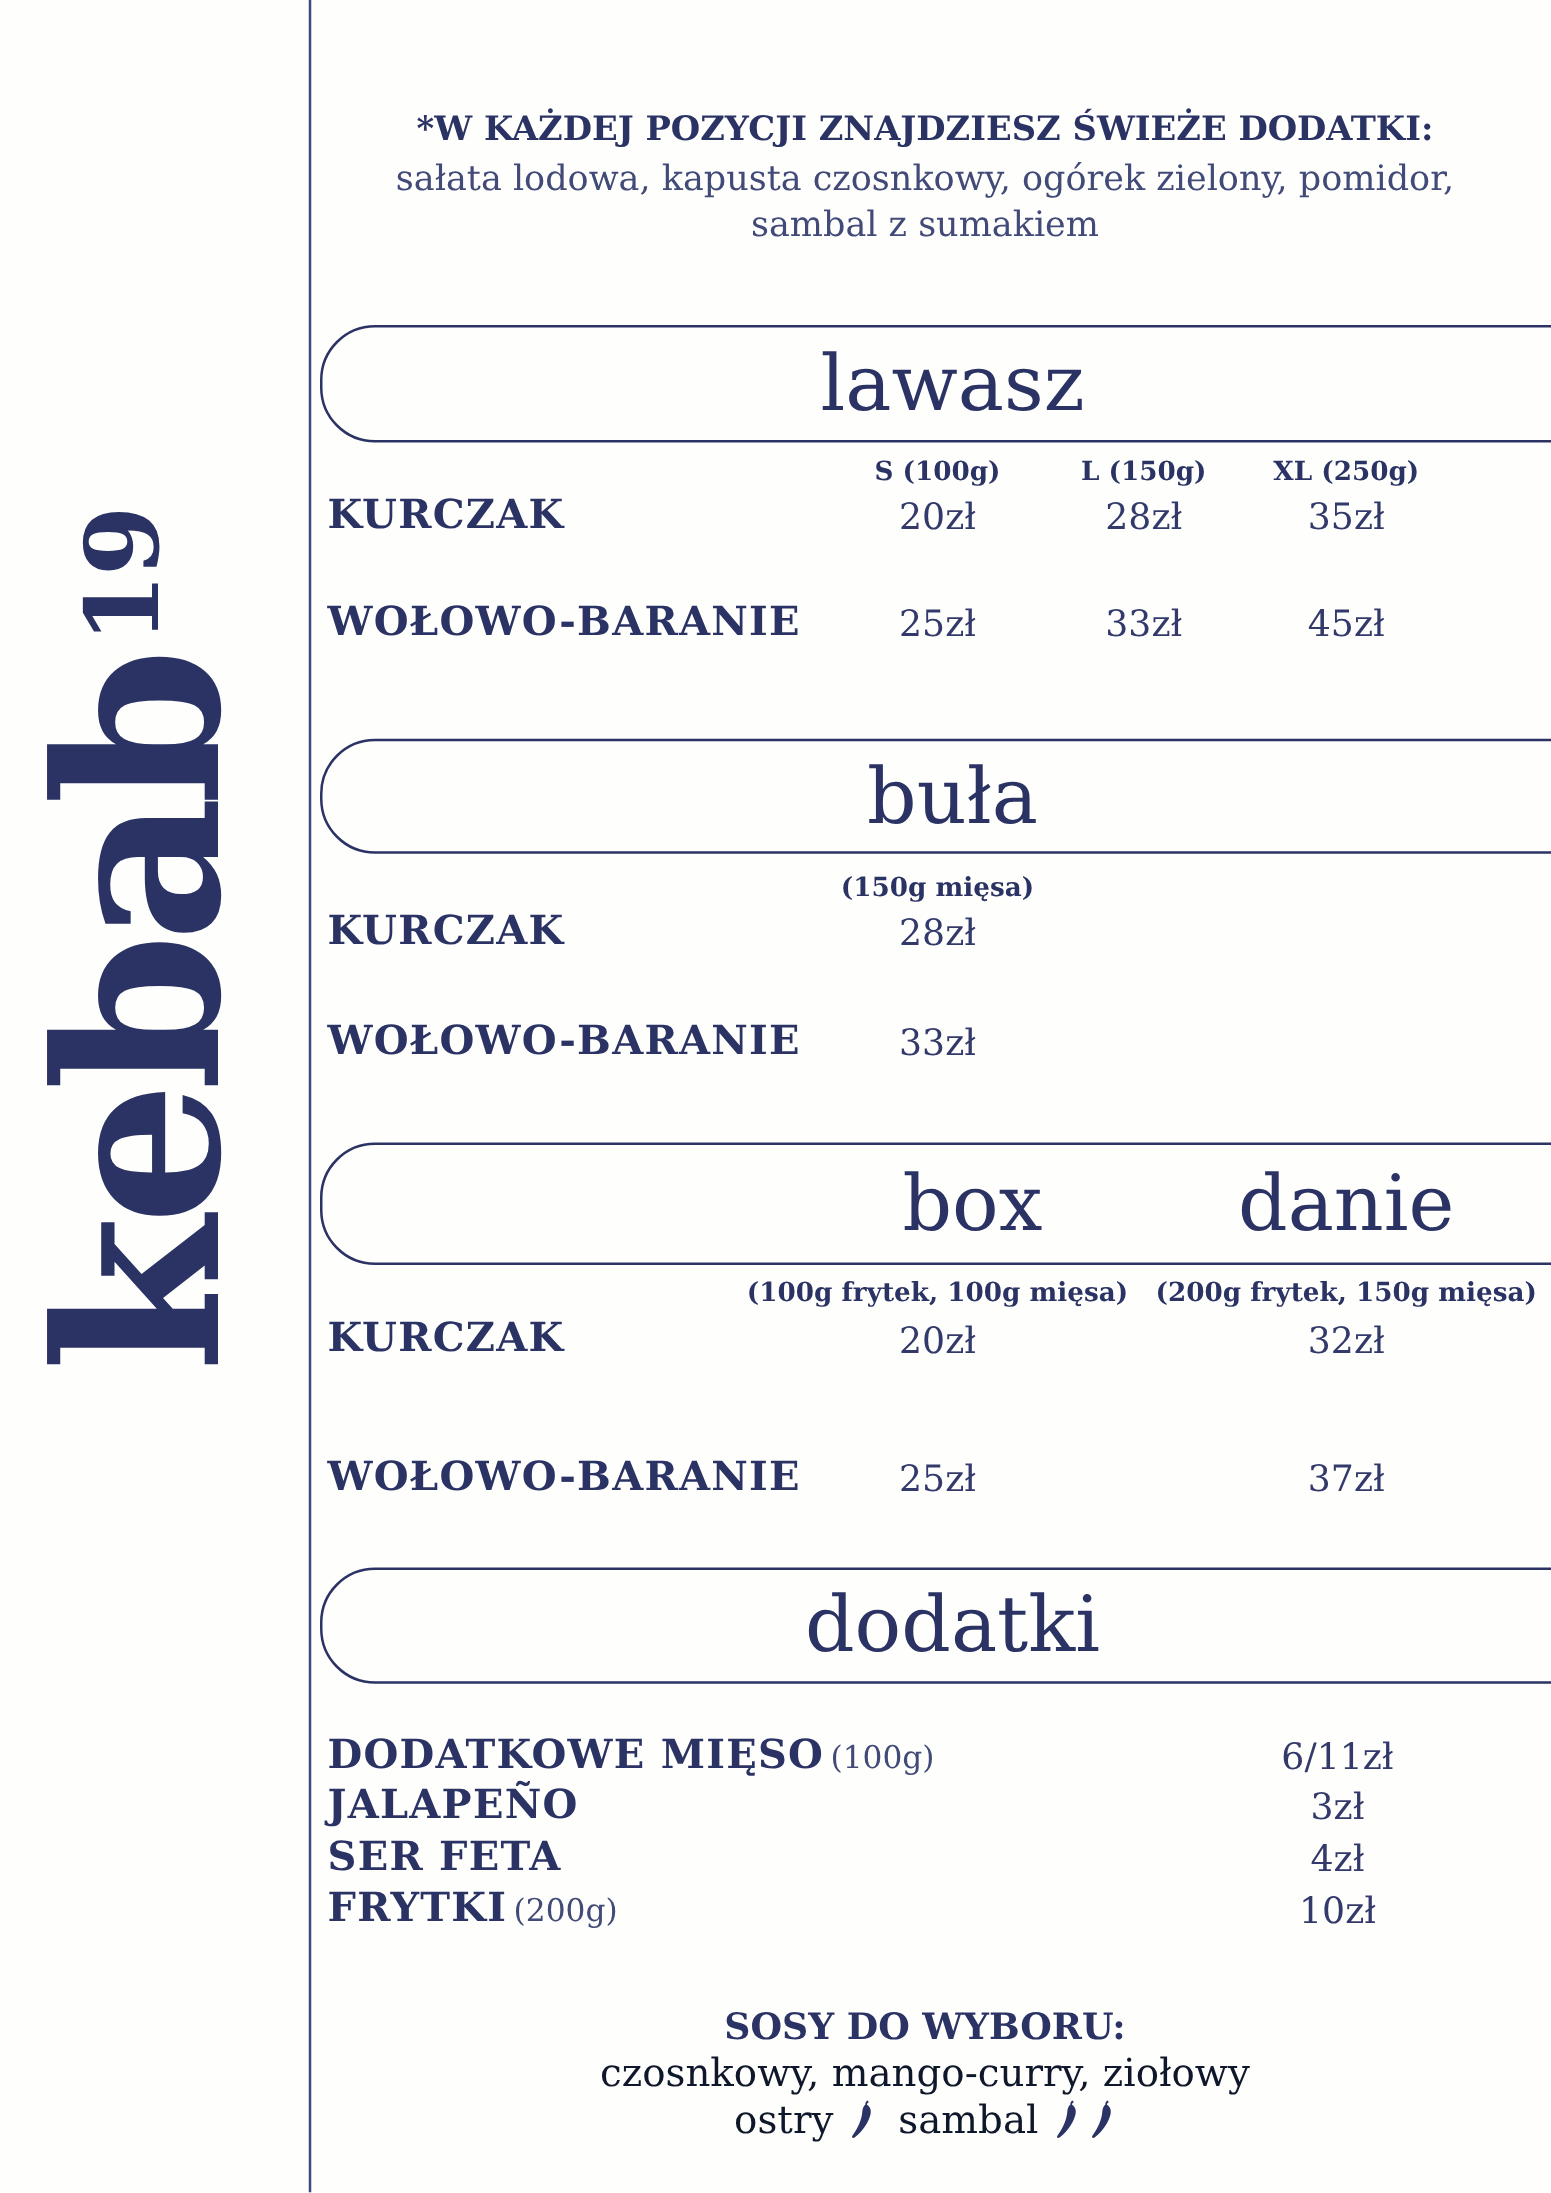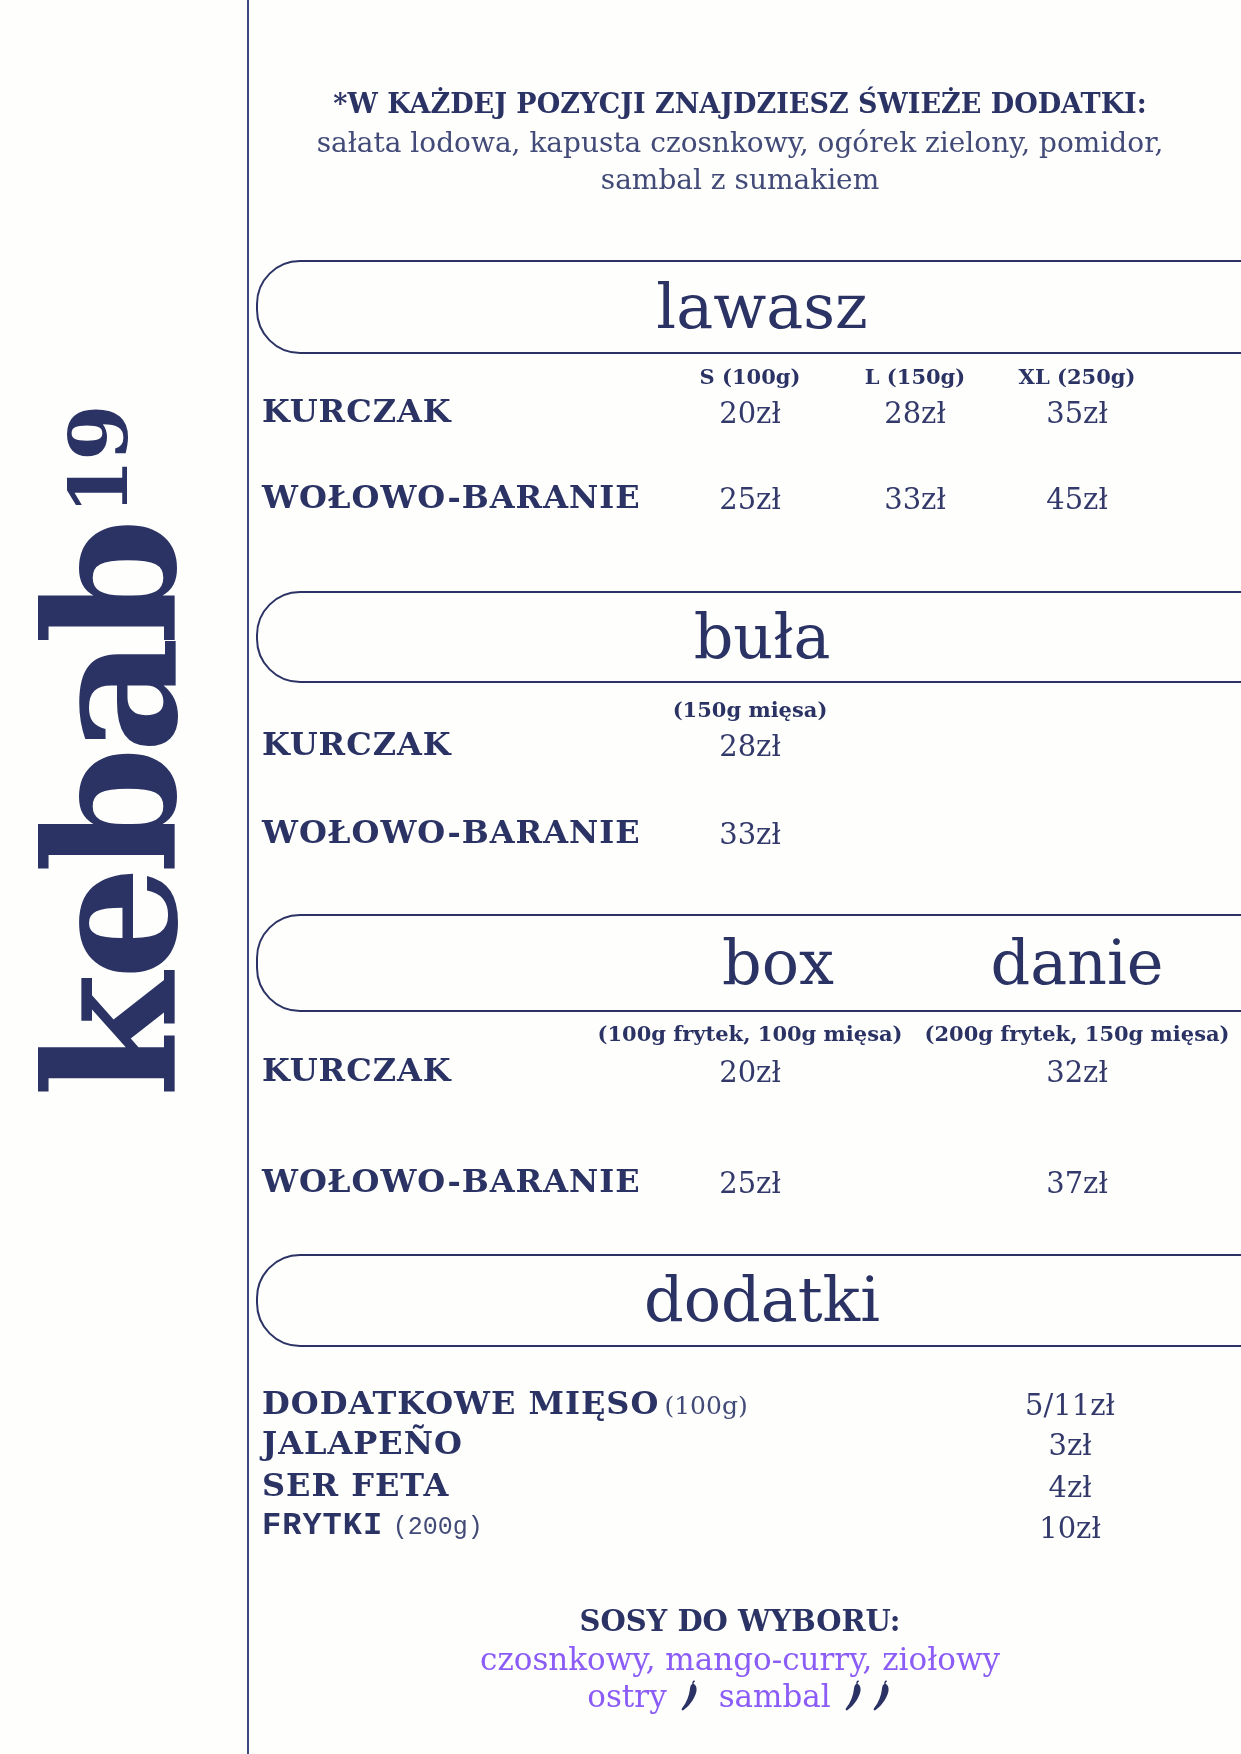--- a/index.html
+++ b/index.html
@@ -31,21 +31,21 @@
     border-radius:44px 0 0 44px;
     background:transparent;
   }
   .sec-title{font-weight:normal;font-size:62px;line-height:1;}
   .colhead{font-weight:bold;font-size:21px;}
   .label{font-weight:bold;font-size:32px;letter-spacing:1px;}
   .price{font-size:29px;color:#333a6b;}
   .note-sm{font-size:25px;font-weight:normal;color:#424a78;letter-spacing:0;}
   
   .sosy-title{font-weight:bold;font-size:29px;}
-  .sosy-line{font-size:31px;color:#8b5cf6;}
+  .sosy-line{font-size:31px;color:#0f172a;}
   .sosy-row{display:flex;align-items:center;gap:10px;justify-content:center;}
   .pepper{display:inline-block;vertical-align:-9px;}
   .pepper svg{display:block;}
 </style>
 </head>
 <body>
 
 <div class="vline"></div>
 
 <div class="logo"><span>kebab</span><sup>19</sup></div>
@@ -94,29 +94,29 @@
 <div class="abs cx price" style="left:1077px;top:1055px;">32zł</div>
 
 <div class="abs label" style="left:262px;top:1162px;">WOŁOWO-BARANIE</div>
 <div class="abs cx price" style="left:750px;top:1166px;">25zł</div>
 <div class="abs cx price" style="left:1077px;top:1166px;">37zł</div>
 
 <div class="secbox" style="top:1254px;height:89px;"></div>
 <div class="abs cx sec-title" style="left:762px;top:1269px;">dodatki</div>
 
 <div class="abs" style="left:262px;top:1384px;"><span class="label">DODATKOWE MIĘSO</span> <span class="note-sm">(100g)</span></div>
-<div class="abs cx price" style="left:1070px;top:1388px;">5/11zł</div>
+<div class="abs cx price" style="left:1070px;top:1388px;">6/11zł</div>
 
 <div class="abs" style="left:262px;top:1424px;"><span class="label">JALAPEÑO</span> <span class="note-sm"></span></div>
 <div class="abs cx price" style="left:1070px;top:1428px;">3zł</div>
 
 <div class="abs" style="left:262px;top:1466px;"><span class="label">SER FETA</span> <span class="note-sm"></span></div>
 <div class="abs cx price" style="left:1070px;top:1470px;">4zł</div>
 
-<div class="abs" style="left:262px;top:1507px;font-family:Liberation Mono, monospace;"><span class="label">FRYTKI</span> <span class="note-sm">(200g)</span></div>
+<div class="abs" style="left:262px;top:1507px;"><span class="label">FRYTKI</span> <span class="note-sm">(200g)</span></div>
 <div class="abs cx price" style="left:1070px;top:1511px;">10zł</div>
 
 <div class="abs cx sosy-title" style="left:740px;top:1604px;">SOSY DO WYBORU:</div>
 <div class="abs cx sosy-line" style="left:740px;top:1641px;">czosnkowy, mango-curry, ziołowy</div>
 
 <div class="abs cx sosy-row" style="left:740px;top:1678px;">
   <span class="sosy-line">ostry</span>
   <span class="pepper">
     <svg width="24" height="32" viewBox="0 0 22 30" fill="#2b3365" xmlns="http://www.w3.org/2000/svg">
       <path d="M14.8,3.4 C14.5,2 15.3,0.7 16.6,0.3 L17.3,1.7 C16.4,2 15.9,2.7 16,3.5 C18.3,4.8 19.3,7.5 18.6,10.7 C17.4,16.2 13.2,23 6.9,28 C5.4,29.2 4.1,28 5.1,26.6 C9.5,20.7 12,14.3 12.4,9.1 C12.6,6.4 13.4,4.4 14.8,3.4 Z"></path>

